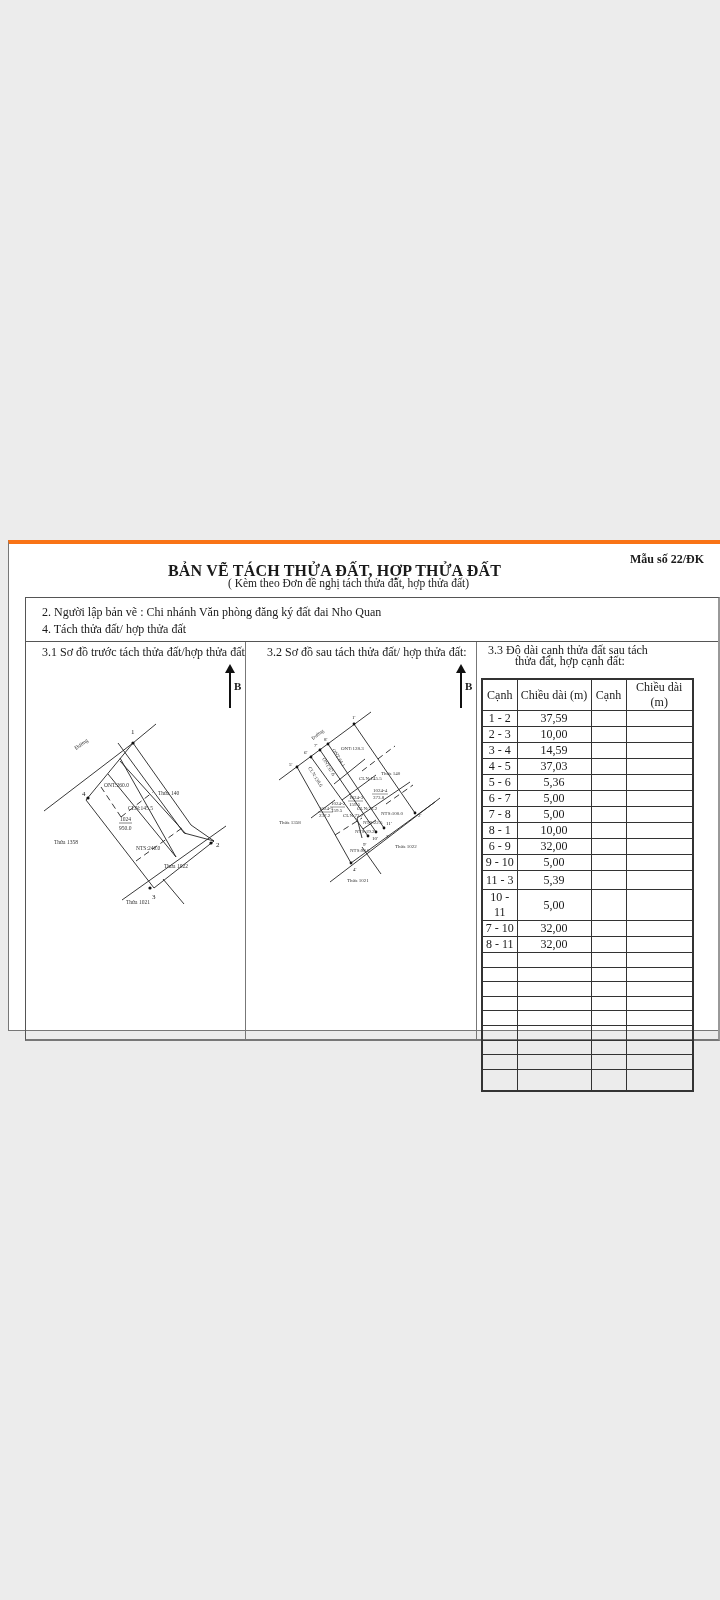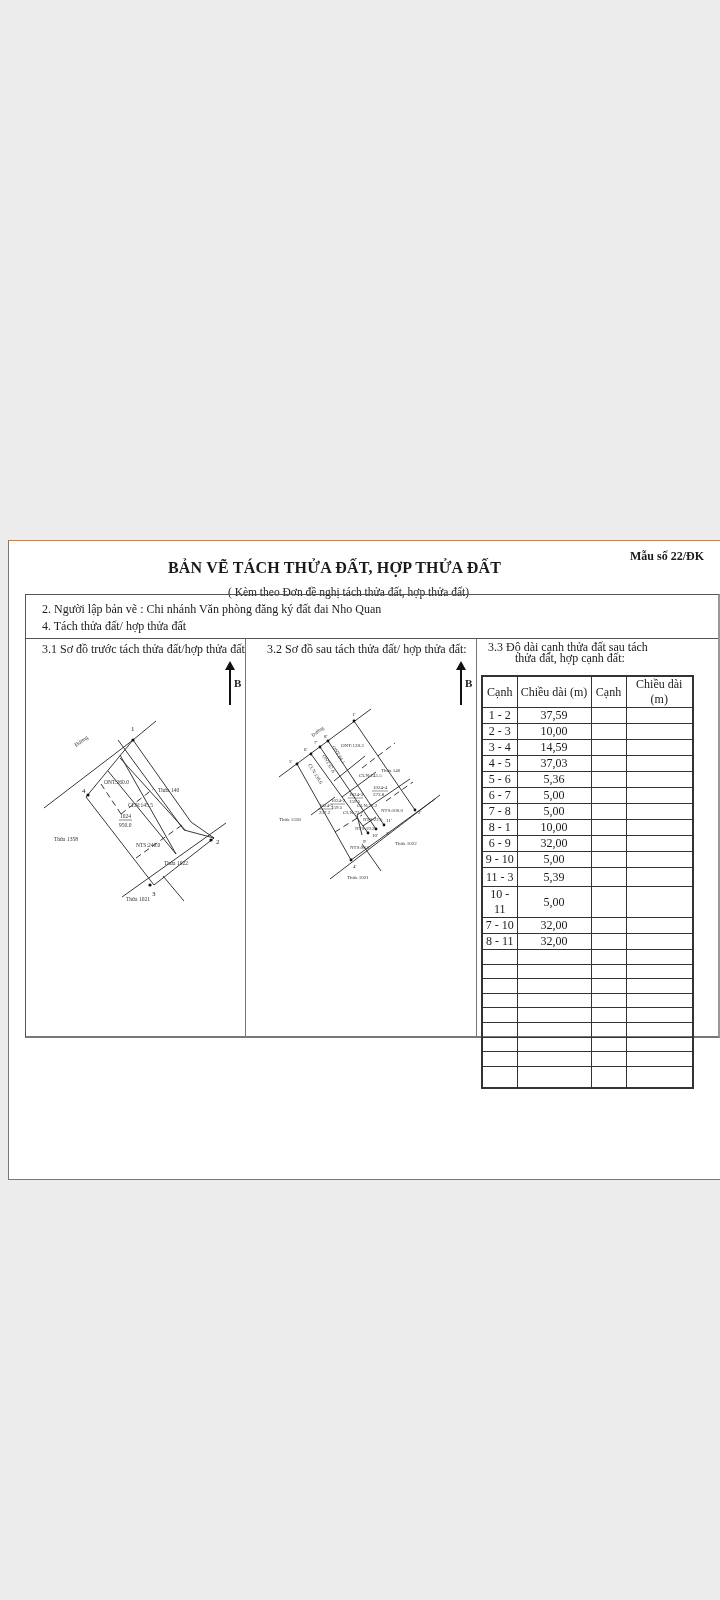--- a/index.html
+++ b/index.html
@@ -1,27 +1,27 @@
 <!DOCTYPE html>
 <html><head>
 <meta charset="utf-8">
 <style>
   html, body { margin:0; padding:0; }
   body {
     width:720px; height:1600px; background:#ececec; position:relative; overflow:hidden;
     font-family:"Liberation Serif", "DejaVu Serif", serif; color:#1a1a1a;
   }
   .sheet {
-    position:absolute; left:8px; top:540px; width:712px; height:640px;
-    background:#fff; border-left:1px solid #777; border-top:1px solid #f97316; border-bottom:1px solid #777;
+    position:absolute; left:8px; top:540px; width:712px; height:491px;
+    background:#fff; border-left:1px solid #777; border-top:4px solid #f97316; border-bottom:1px solid #777;
     box-sizing:border-box;
   }
   .form-no { position:absolute; right:16px; top:8px; font-weight:bold; font-size:12px; }
   .title { position:absolute; left:0; width:100%; top:18px; text-align:center; font-weight:bold; font-size:16px; letter-spacing:0.2px; padding-right:60px; box-sizing:border-box;}
-  .subtitle { position:absolute; left:0; width:100%; top:33px; text-align:center; font-size:11.5px; padding-right:32px; box-sizing:border-box;margin-top:12px;}
+  .subtitle { position:absolute; left:0; width:100%; top:33px; text-align:center; font-size:11.5px; padding-right:32px; box-sizing:border-box;}
   .frame {
     position:absolute; left:16px; top:53px; width:695px; height:444px;
     border:1px solid #555; box-sizing:border-box; border-bottom:2px solid #777; border-right:2px solid #999;padding-left:48px;
   }
   .line2 { position:absolute; left:16px; top:7px; font-size:12px; }
   .line3 { position:absolute; left:16px; top:24px; font-size:12px; }
   .hsep { position:absolute; left:0; right:0; top:43px; border-top:1px solid #555; }
   .col { position:absolute; top:44px; bottom:0; }
   .col1 { left:0; width:219px; border-right:1px solid #777; }
   .col2 { left:219px; width:231px; border-right:1px solid #777; }

